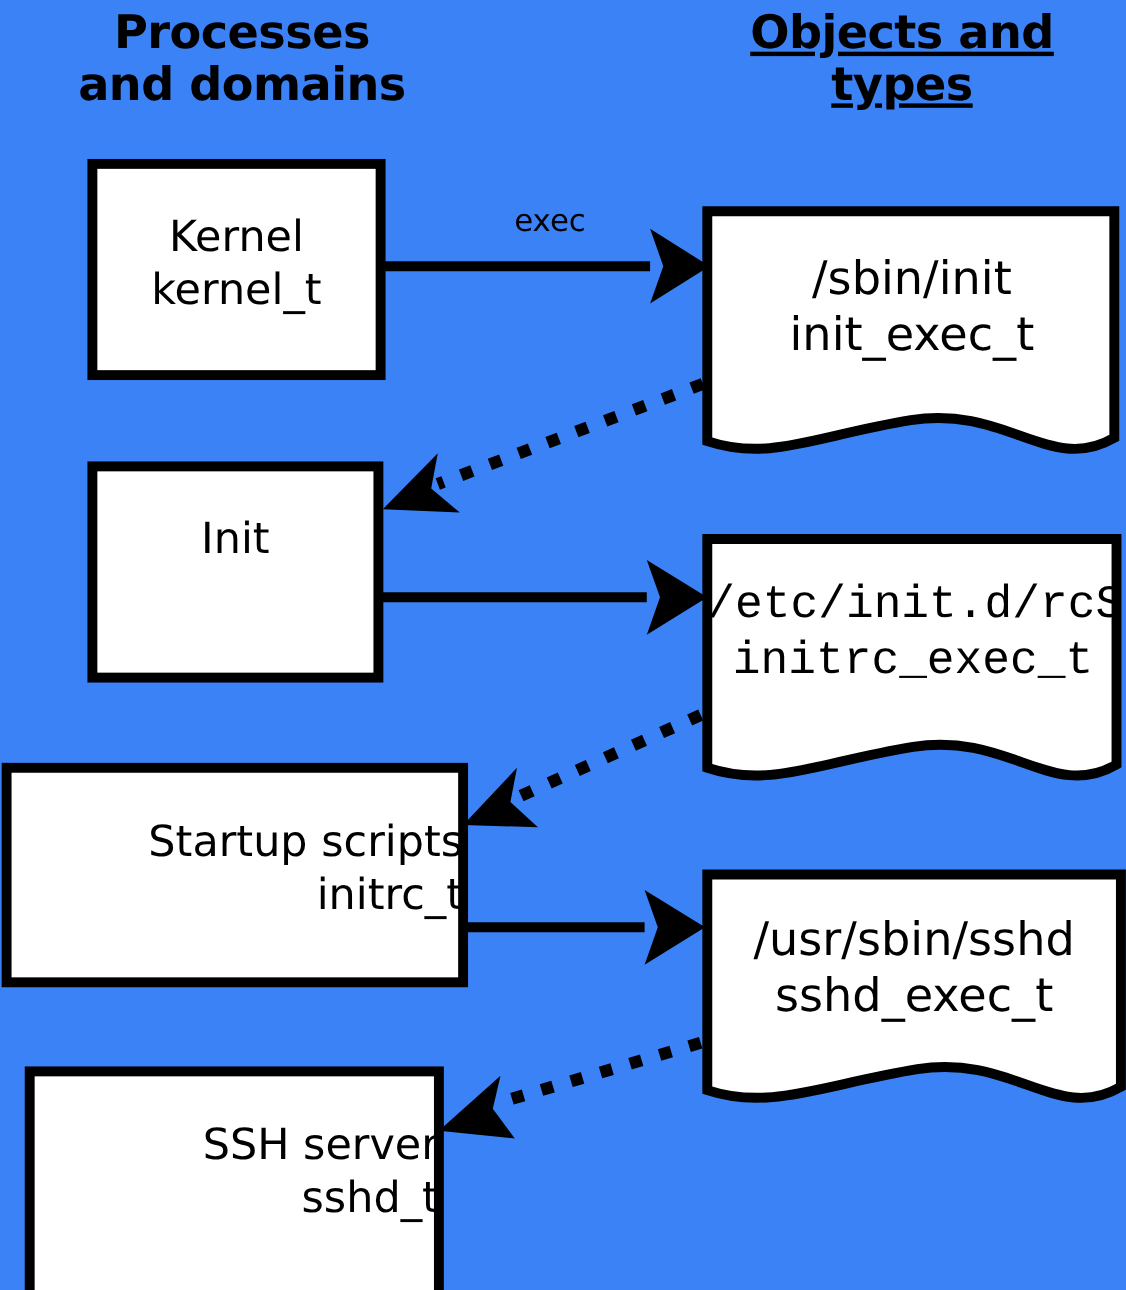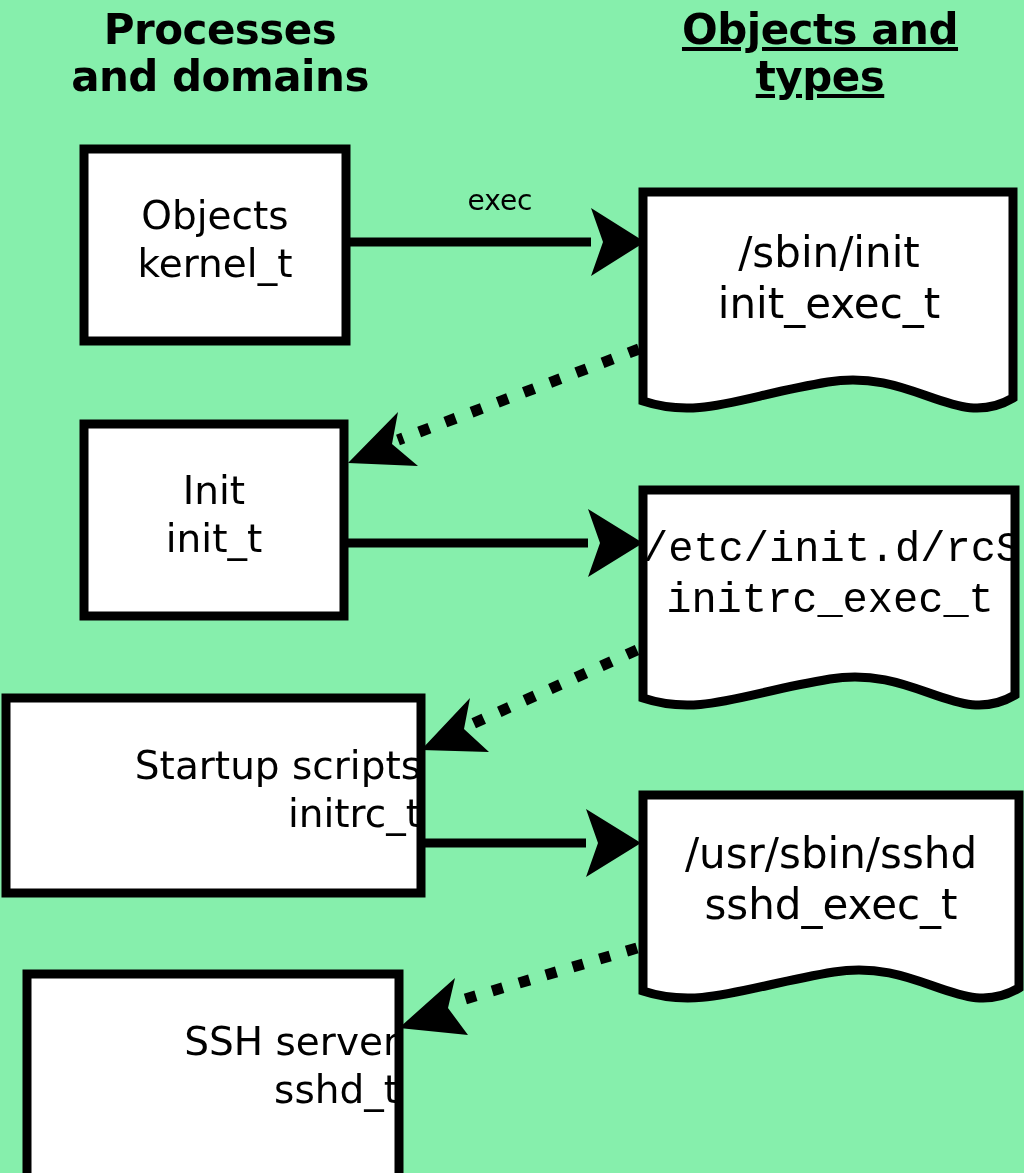--- a/index.html
+++ b/index.html
@@ -8,21 +8,21 @@
     padding: 0;
     background: #ffffff;
   }
   body {
     font-family: "DejaVu Sans", sans-serif;
   }
   #canvas {
     position: relative;
     width: 1024px;
     height: 1173px;
-    background: #86efac;
+    background: #3b82f6;
     overflow: hidden;
   }
   #diagram-svg {
     position: absolute;
     left: 0;
     top: 0;
     width: 1024px;
     height: 1173px;
     display: block;
   }
@@ -140,27 +140,26 @@
     </g>
   </svg>
 
   <div class="col-heading" id="heading-left">Processes
 and domains</div>
 
   <div class="col-heading" id="heading-right">Objects and
 types</div>
 
   <div class="node-label proc-label" style="left:84px; top:192px; width:262px;">
-    <span class="l1">Objects</span>
+    <span class="l1">Kernel</span>
     <span class="l2">kernel_t</span>
   </div>
 
   <div class="node-label proc-label" style="left:84px; top:467px; width:260px;">
     <span class="l1">Init</span>
-    <span class="l2">init_t</span>
   </div>
 
   <div class="node-label proc-label" style="left:6px; top:742px; width:415px;text-align:right;">
     <span class="l1">Startup scripts</span>
     <span class="l2">initrc_t</span>
   </div>
 
   <div class="node-label proc-label" style="left:27px; top:1018px; width:372px;text-align:right;">
     <span class="l1">SSH server</span>
     <span class="l2">sshd_t</span>

